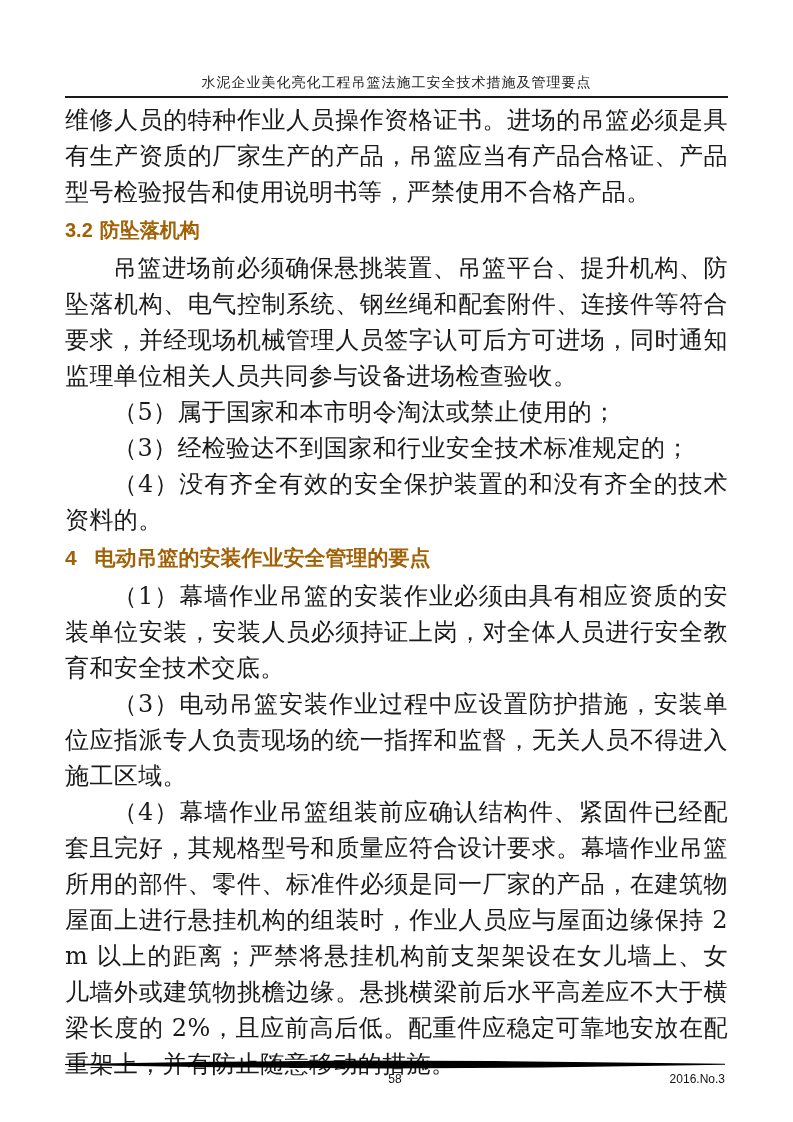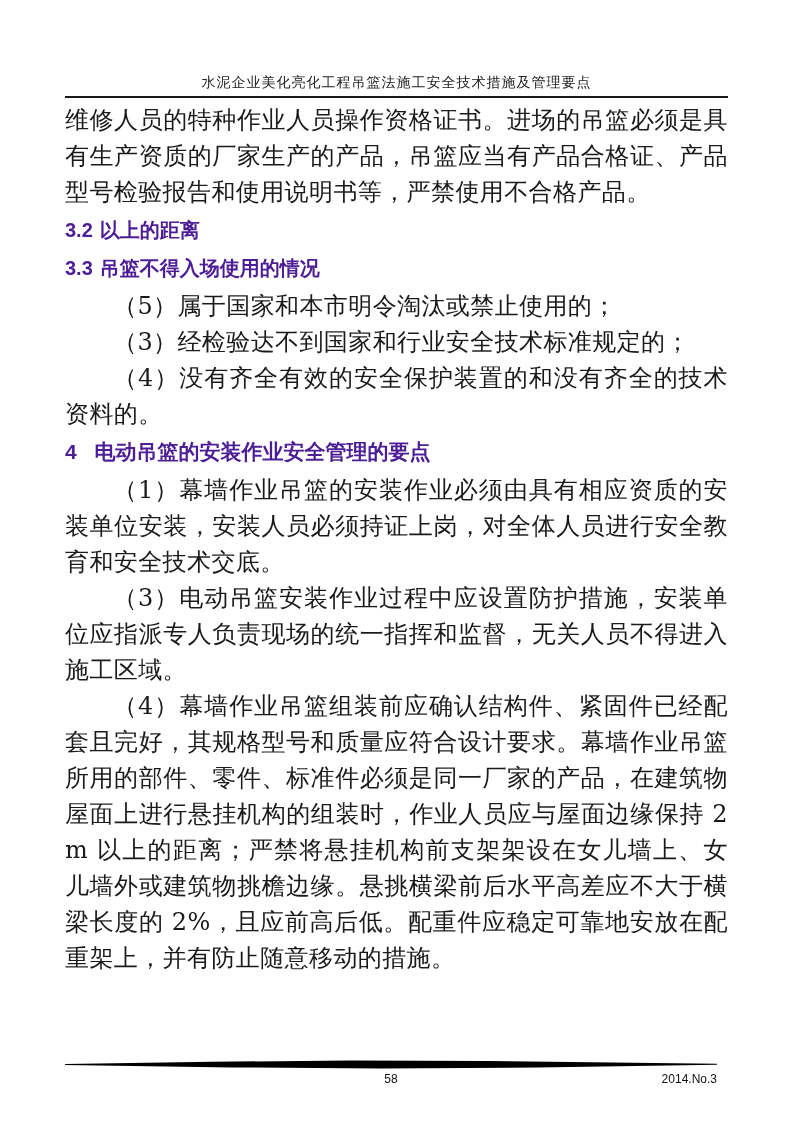--- a/index.html
+++ b/index.html
@@ -36,32 +36,32 @@
     text-align-last: left;
     letter-spacing: 0.4px;
   }
   .par.indent { text-indent: 2em; }
   .sec-heading {
     margin: 2px 0;
     font-family: "Liberation Sans", "DejaVu Sans", sans-serif;
     font-weight: bold;
     font-size: 20px;
     line-height: 36px;
-    color: #4c1d95;
+    color: #a16207;
     display: flex;
     align-items: baseline;
   }
   .sec-heading .sec-num { margin-right: 0.35em; }
   .sec-heading.major { font-size: 21px; }
   .sec-heading.major .sec-num { margin-right: 0.85em; }
   .list-par { margin: 0; }
   .doc-footer {
     position: absolute;
     left: 65px;
-    right: 76px;
+    right: 68px;
     top: 1044px;
   }
   .footer-bar-svg { display: block; width: 100%; height: 9px; }
   .footer-row {
     position: relative;
     height: 18px;
     margin-top: 1px;
     font-family: "Liberation Sans", "DejaVu Sans", sans-serif;
     font-size: 12px;
     color: #111;
@@ -87,28 +87,25 @@
     <div class="doc-header-title">水泥企业美化亮化工程吊篮法施工安全技术措施及管理要点</div>
     <div class="doc-header-rule"></div>
   </header>
 
   <main class="doc-main">
 
     <p class="par">维修人员的特种作业人员操作资格证书。进场的吊篮必须是具有生产资质的厂家生产的产品，吊篮应当有产品合格证、产品型号检验报告和使用说明书等，严禁使用不合格产品。</p>
 
     <h2 class="sec-heading">
       <span class="sec-num">3.2</span>
-      <span>以上的距离</span>
+      <span>防坠落机构</span>
     </h2>
 
+    <p class="par indent">吊篮进场前必须确保悬挑装置、吊篮平台、提升机构、防坠落机构、电气控制系统、钢丝绳和配套附件、连接件等符合要求，并经现场机械管理人员签字认可后方可进场，同时通知监理单位相关人员共同参与设备进场检查验收。</p>
 
-    <h2 class="sec-heading">
-      <span class="sec-num">3.3</span>
-      <span>吊篮不得入场使用的情况</span>
-    </h2>
 
     <p class="par indent list-par">（5）属于国家和本市明令淘汰或禁止使用的；</p>
     <p class="par indent list-par">（3）经检验达不到国家和行业安全技术标准规定的；</p>
     <p class="par indent list-par">（4）没有齐全有效的安全保护装置的和没有齐全的技术资料的。</p>
 
     <h2 class="sec-heading major">
       <span class="sec-num">4</span>
       <span>电动吊篮的安装作业安全管理的要点</span>
     </h2>
 
@@ -117,17 +114,17 @@
     <p class="par indent">（4）幕墙作业吊篮组装前应确认结构件、紧固件已经配套且完好，其规格型号和质量应符合设计要求。幕墙作业吊篮所用的部件、零件、标准件必须是同一厂家的产品，在建筑物屋面上进行悬挂机构的组装时，作业人员应与屋面边缘保持 2 m 以上的距离；严禁将悬挂机构前支架架设在女儿墙上、女儿墙外或建筑物挑檐边缘。悬挑横梁前后水平高差应不大于横梁长度的 2%，且应前高后低。配重件应稳定可靠地安放在配重架上，并有防止随意移动的措施。</p>
 
   </main>
 
   <footer class="doc-footer">
     <svg class="footer-bar-svg" viewBox="0 0 663 9" preserveAspectRatio="none" aria-hidden="true">
       <polygon points="0,4 150,1.8 290,0.4 430,1 663,3.8 663,4.8 480,7.6 320,8.6 170,7.4 0,5" fill="#000000"></polygon>
     </svg>
     <div class="footer-row">
       <span class="footer-page-num">58</span>
-      <span class="footer-issue">2014.No.3</span>
+      <span class="footer-issue">2016.No.3</span>
     </div>
   </footer>
 
 </div>
 
 </body></html>

